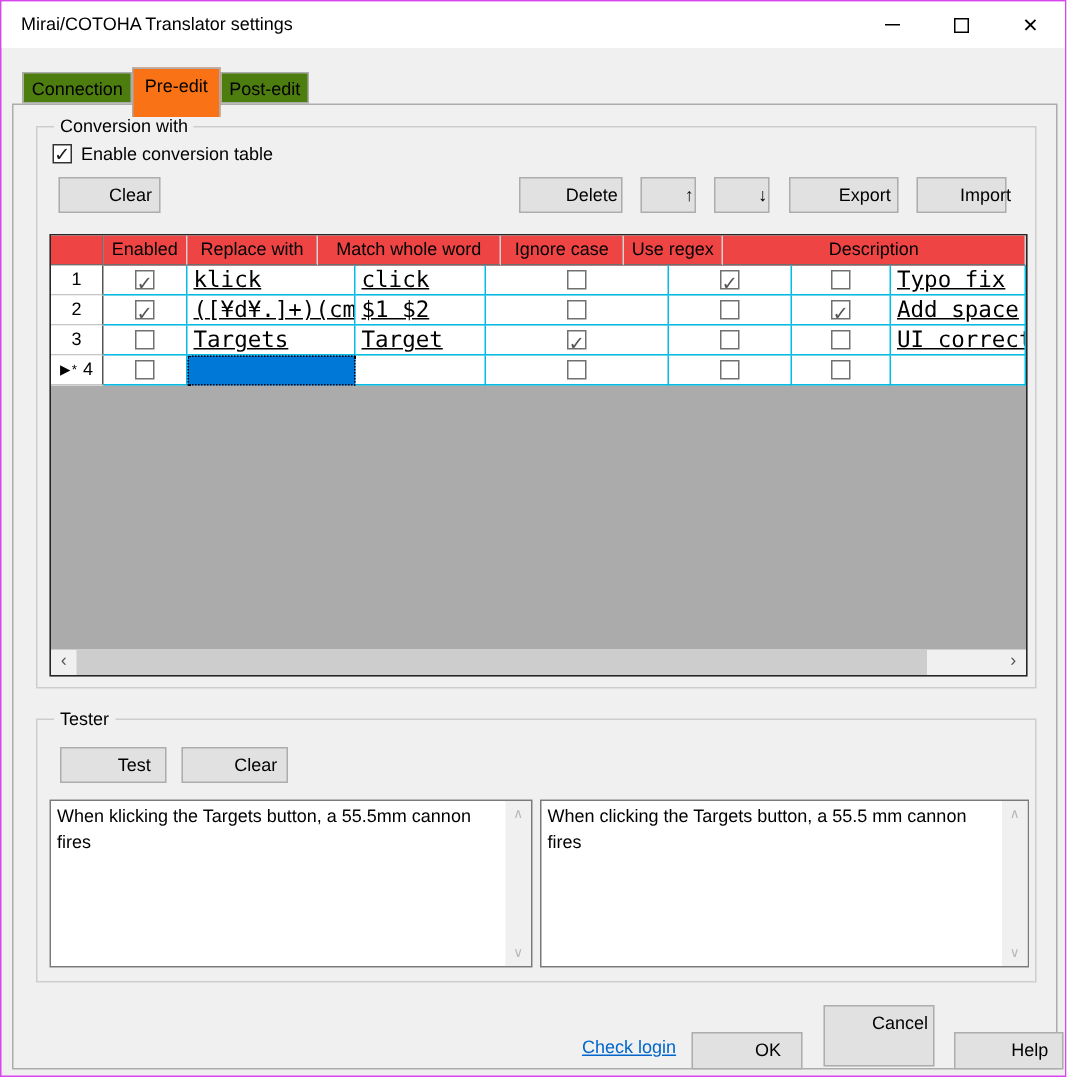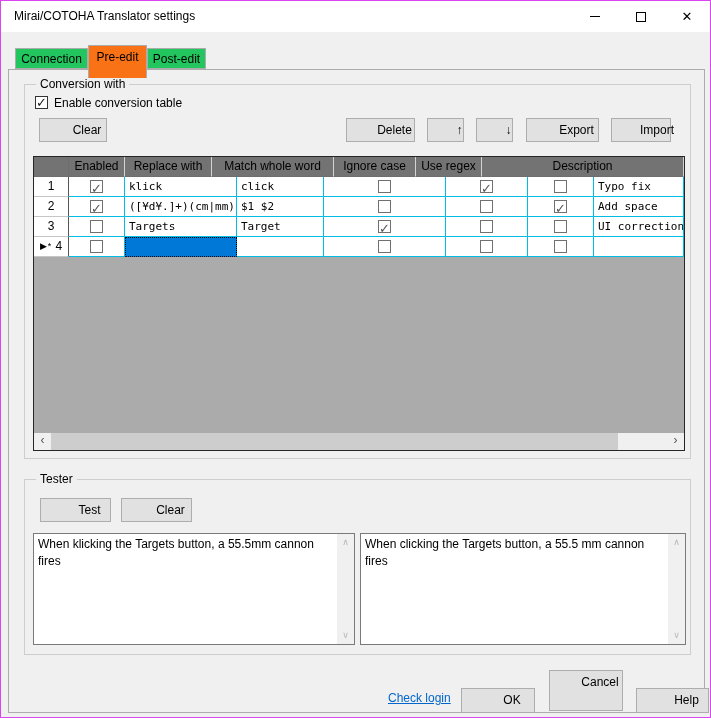--- a/index.html
+++ b/index.html
@@ -15,21 +15,21 @@
   .winbtn { position:absolute; top:0; width:46px; height:31px; display:flex;
             align-items:center; justify-content:center; }
   .btn-min   { right:92px; }
   .btn-max   { right:46px; }
   .btn-close { right:0; }
   .glyph-min { width:10px; height:0; border-top:1px solid #000; display:block; }
   .glyph-max { width:10px; height:10px; border:1px solid #000; display:block; }
   .glyph-close { font-size:13px; line-height:13px; }
 
   
-  .tab { position:absolute; background:#22c55e; border:1px solid #ACACAC;
+  .tab { position:absolute; background:#4d7c0f; border:1px solid #ACACAC;
          text-align:center; line-height:20px; }
   .tab.inactive { top:47px; height:21px; }
   .tab.active { top:44px; height:33px; background:#f97316; border-bottom:none;
                 line-height:23px; z-index:5; }
   .tab-connection { left:14px; width:73px; }
   .tab-preedit    { left:87px; width:59px; }
   .tab-postedit   { left:146px; width:59px; }
 
   .tabpage { position:absolute; left:7px; top:68px; width:697px; height:644px;
              background:#F0F0F0; border:1px solid #ACACAC; }
@@ -68,31 +68,31 @@
 
   
   .grid { position:absolute; left:8px; top:71px; width:652px; height:295px;
           background:#ABABAB; border:1px solid #262626; overflow:hidden; }
   .grow { display:flex; height:20px; background:#fff; }
   .gcell { height:20px; overflow:hidden; white-space:nowrap; }
   .c-rh   { width:35px; }  .c-en  { width:56px; }  .c-find { width:112px; }
   .c-rep  { width:87px; }  .c-mww { width:122px; } .c-ic   { width:82px; }
   .c-re   { width:66px; }  .c-desc{ width:91px; flex:1; }
 
-  .ghead .gcell { background:#737373; border-bottom:1px solid #6e6e6e;
+  .ghead .gcell { background:#ef4444; border-bottom:1px solid #6e6e6e;
                   border-right:1px solid #D4D4D4; line-height:19px; text-align:center; }
   .ghead .c-rh { border-right:1px solid #6e6e6e; }
   .ghead .c-find { text-align:left; padding-left:6px; }
 
   .gbody .c-rh { background:#fff; border-right:1px solid #555;
                  border-bottom:1px solid #C6C6C6; text-align:center; line-height:19px;
                  display:flex; align-items:center; justify-content:center; gap:3px; }
   .gbody .gcell.data { border-right:1px solid #00BDE6; border-bottom:1px solid #00BDE6;
                        line-height:19px; }
-  .gbody .txt { padding-left:4px; font-family:"DejaVu Sans Mono", monospace; font-size:11px; }
+  .gbody .txt { padding-left:4px; font-family:"DejaVu Sans Mono", monospace; font-size:15px;text-decoration:underline; }
   .gbody .chk { display:flex; align-items:center; justify-content:center; }
   .cell-selected { background:#0078D7 !important; border:1px dotted #000 !important;
                    border-right:1px dotted #000 !important; }
   .newrow-marker { font-size:9px; letter-spacing:1px; }
 
   .grid-filler { height:176px; background:#ABABAB; }
 
   .hscroll { position:absolute; left:0; bottom:0; width:650px; height:17px; background:#F0F0F0;
              display:flex; align-items:center; }
   .hs-arrow { width:17px; height:17px; text-align:center; line-height:15px; color:#555;

